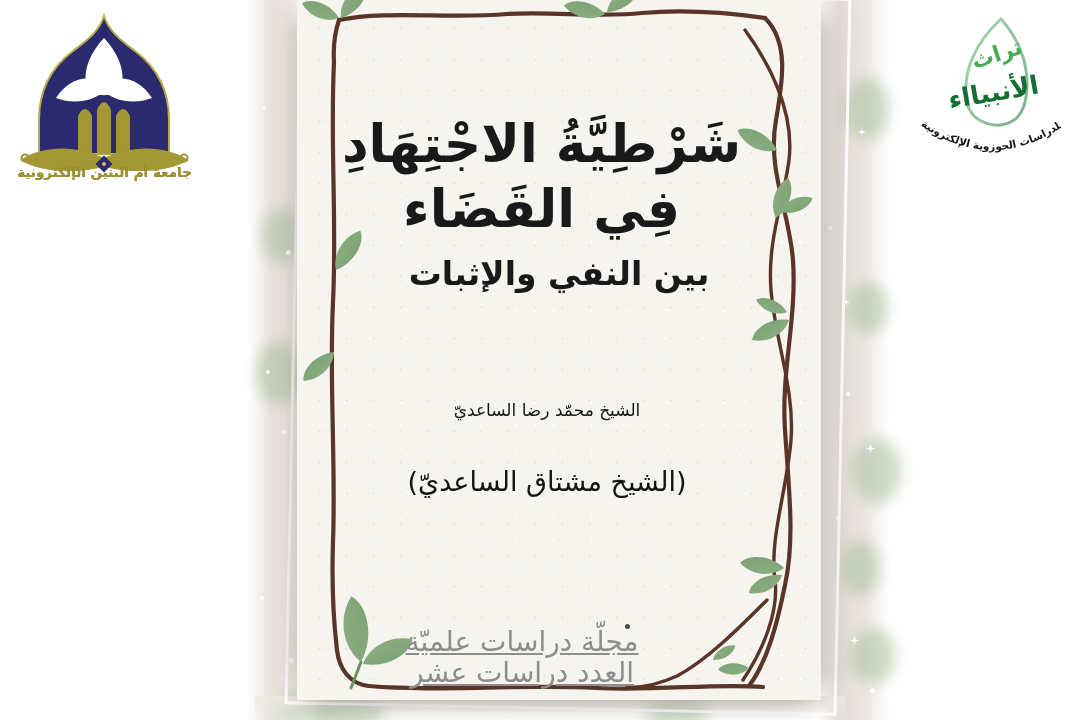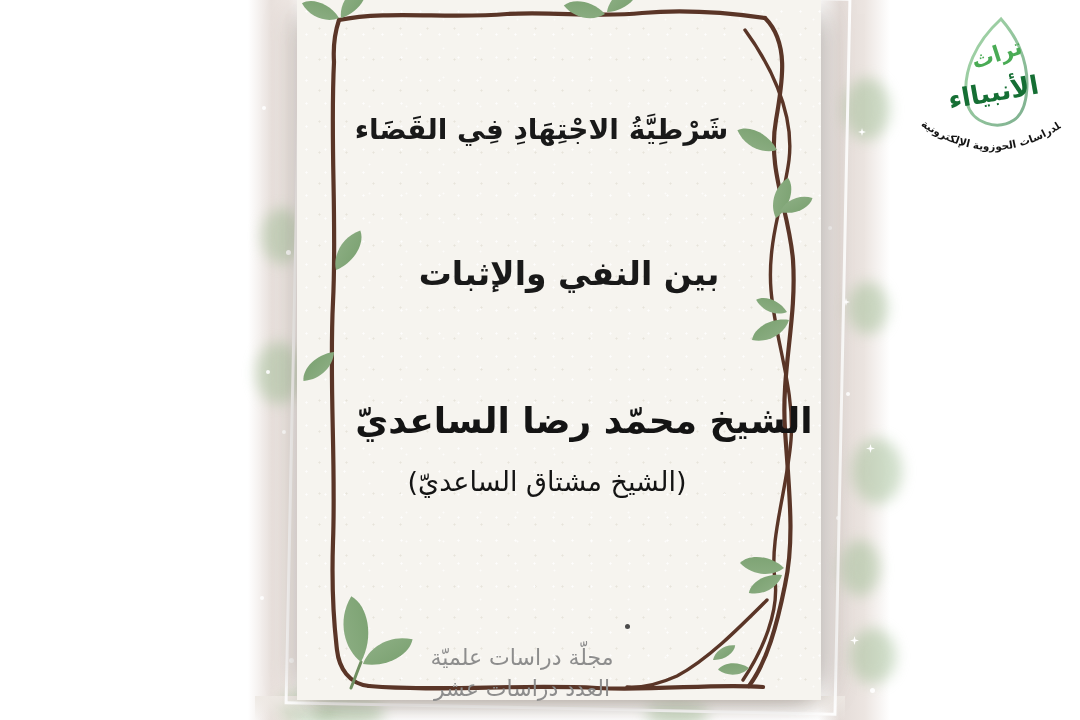--- a/index.html
+++ b/index.html
@@ -31,26 +31,26 @@
       radial-gradient(circle,rgba(255,255,255,.85) .8px,transparent 1.4px),
       radial-gradient(circle,rgba(228,224,214,.8) .8px,transparent 1.4px),
       radial-gradient(circle,rgba(255,255,255,.7) .7px,transparent 1.2px);
     background-size:19px 23px,27px 31px,37px 29px;
     background-position:0 0,9px 13px,17px 5px;
     box-shadow:16px 0 28px -14px rgba(125,115,108,.55),-16px 0 28px -14px rgba(125,115,108,.4),0 14px 22px -10px rgba(125,115,108,.4);}
   .frame-svg{position:absolute;left:0;top:0;width:524px;height:700px;}
 
   
   .ar{direction:rtl;text-align:center;color:#191919;}
-  .title{position:absolute;left:0;top:112px;width:489px;font-size:28px;font-weight:bold;
+  .title{position:absolute;left:0;top:112px;width:489px;font-size:52px;font-weight:bold;
          line-height:1.25;letter-spacing:-1px;}
-  .subtitle{position:absolute;left:10px;top:254px;width:524px;font-size:33px;font-weight:bold;}
-  .author-1{position:absolute;left:0;top:400px;width:500px;font-size:36px;font-weight:bold;color:#141414;padding-left:37px;}
+  .subtitle{position:absolute;left:0;top:254px;width:524px;font-size:33px;font-weight:bold;}
+  .author-1{position:absolute;left:0;top:400px;width:500px;font-size:17px;font-weight:normal;color:#141414;}
   .author-2{position:absolute;left:0;top:466px;width:500px;font-size:27px;font-weight:normal;color:#141414;}
-  .journal{position:absolute;left:55px;top:642px;width:340px;color:#8d8d8d;font-size:22px;line-height:31px;}
+  .journal{position:absolute;left:55px;top:626px;width:340px;color:#8d8d8d;font-size:28px;line-height:31px;text-decoration:underline;}
   .small-dot{position:absolute;left:328px;top:624px;width:5px;height:5px;border-radius:50%;background:#4a4a4a;}
 
   
   .logo-left{position:absolute;left:12px;top:8px;width:185px;height:190px;z-index:3;}
   .logo-left .caption{position:absolute;left:0;top:156px;width:185px;text-align:center;direction:rtl;
       color:#9d9232;font-size:13.5px;font-weight:bold;letter-spacing:-.5px;
       text-shadow:0 0 .6px #8a7f27;}
   .logo-right{position:absolute;left:915px;top:15px;width:155px;height:160px;z-index:3;}
 </style>
 </head>
@@ -146,20 +146,36 @@
     <div class="ar subtitle">بين النفي والإثبات</div>
     <div class="ar author-1">الشيخ محمّد رضا الساعديّ</div>
     <div class="ar author-2">(الشيخ مشتاق الساعديّ)</div>
     <div class="ar journal">
       <div>مجلّة دراسات علميّة</div>
       <div>العدد دراسات عشر</div>
     </div>
     <div class="small-dot"></div>
   </div>
 
+  <div class="logo-left">
+    <svg viewBox="0 0 185 190" width="185" height="190">
+      <path d="M92 8 C 97 24 110 33 123 43 C 147 61 157 86 157 112 L157 146 L27 146 L27 112 C 27 86 37 61 61 43 C 74 33 87 24 92 8 Z" fill="#2b2a6e" stroke="#b6aa4a" stroke-width="2"></path>
+      <path d="M92 30 C 79 44 71 60 74 79 C 77 90 107 90 110 79 C 113 60 105 44 92 30 Z" fill="#ffffff"></path>
+      <path d="M92 74 C 72 66 56 72 44 90 C 62 97 82 93 92 83 C 102 93 122 97 140 90 C 128 72 112 66 92 74 Z" fill="#ffffff"></path>
+      <path d="M66 146 L66 108 Q73 94 80 108 L80 146 Z" fill="#a39833"></path>
+      <path d="M85 146 L85 102 Q92 86 99 102 L99 146 Z" fill="#a39833"></path>
+      <path d="M104 146 L104 108 Q111 94 118 108 L118 146 Z" fill="#a39833"></path>
+      <path d="M8 152 C 34 136 66 138 92 150 C 118 138 150 136 177 152 C 158 163 126 167 92 159 C 58 167 26 163 8 152 Z" fill="#a39833"></path>
+      <circle cx="13" cy="150" r="3.5" fill="none" stroke="#a39833" stroke-width="2"></circle>
+      <circle cx="172" cy="150" r="3.5" fill="none" stroke="#a39833" stroke-width="2"></circle>
+      <rect x="86" y="150" width="12" height="12" transform="rotate(45 92 156)" fill="#2b2a6e"></rect>
+      <circle cx="92" cy="156" r="2" fill="#cfc25a"></circle>
+    </svg>
+    <div class="caption">جامعة أم البنين الإلكترونية</div>
+  </div>
 
   <div class="logo-right">
     <svg viewBox="0 0 155 160" width="155" height="160">
       <defs>
         <linearGradient id="gg" x1="0" y1="0" x2="1" y2="1">
           <stop offset="0" stop-color="#5eb964"></stop>
             <stop offset="1" stop-color="#156f34"></stop>
         </linearGradient>
       </defs>
       <path d="M86 4 C 62 26 46 56 52 88 C 57 108 82 116 99 105 C 114 95 116 60 105 34 C 100 21 93 12 86 4 Z" fill="none" stroke="url(#gg)" stroke-width="3" opacity="0.55"></path>

